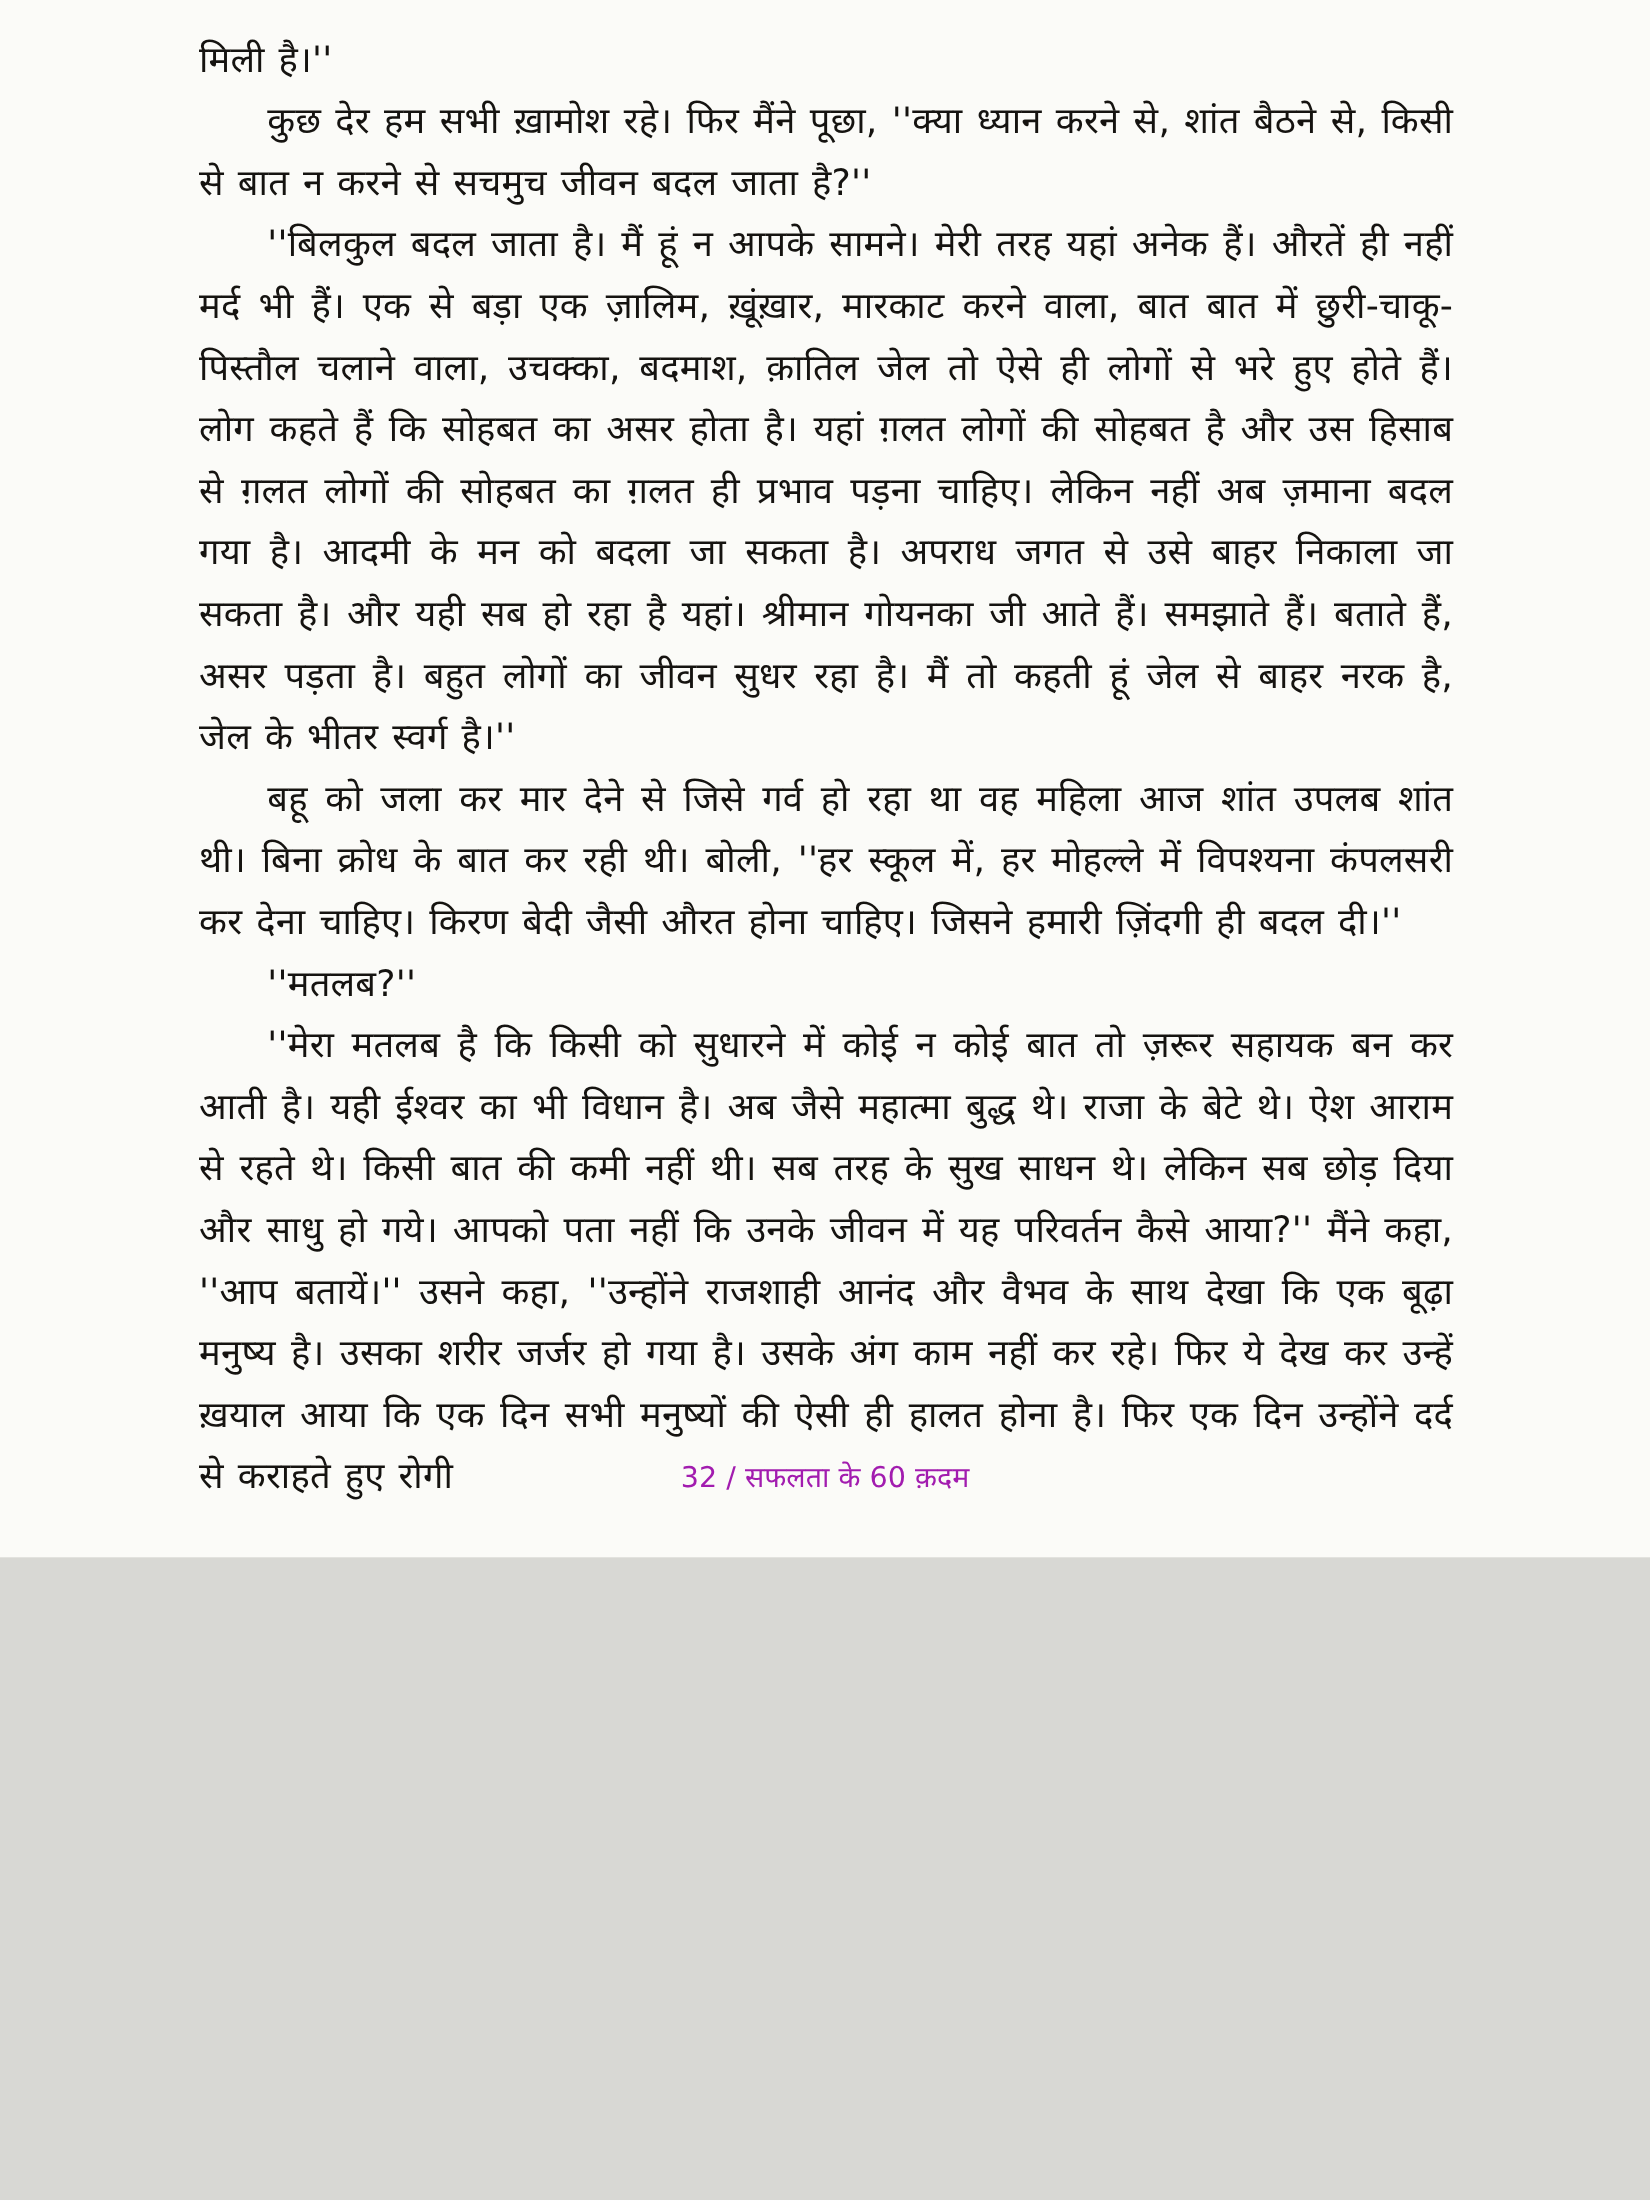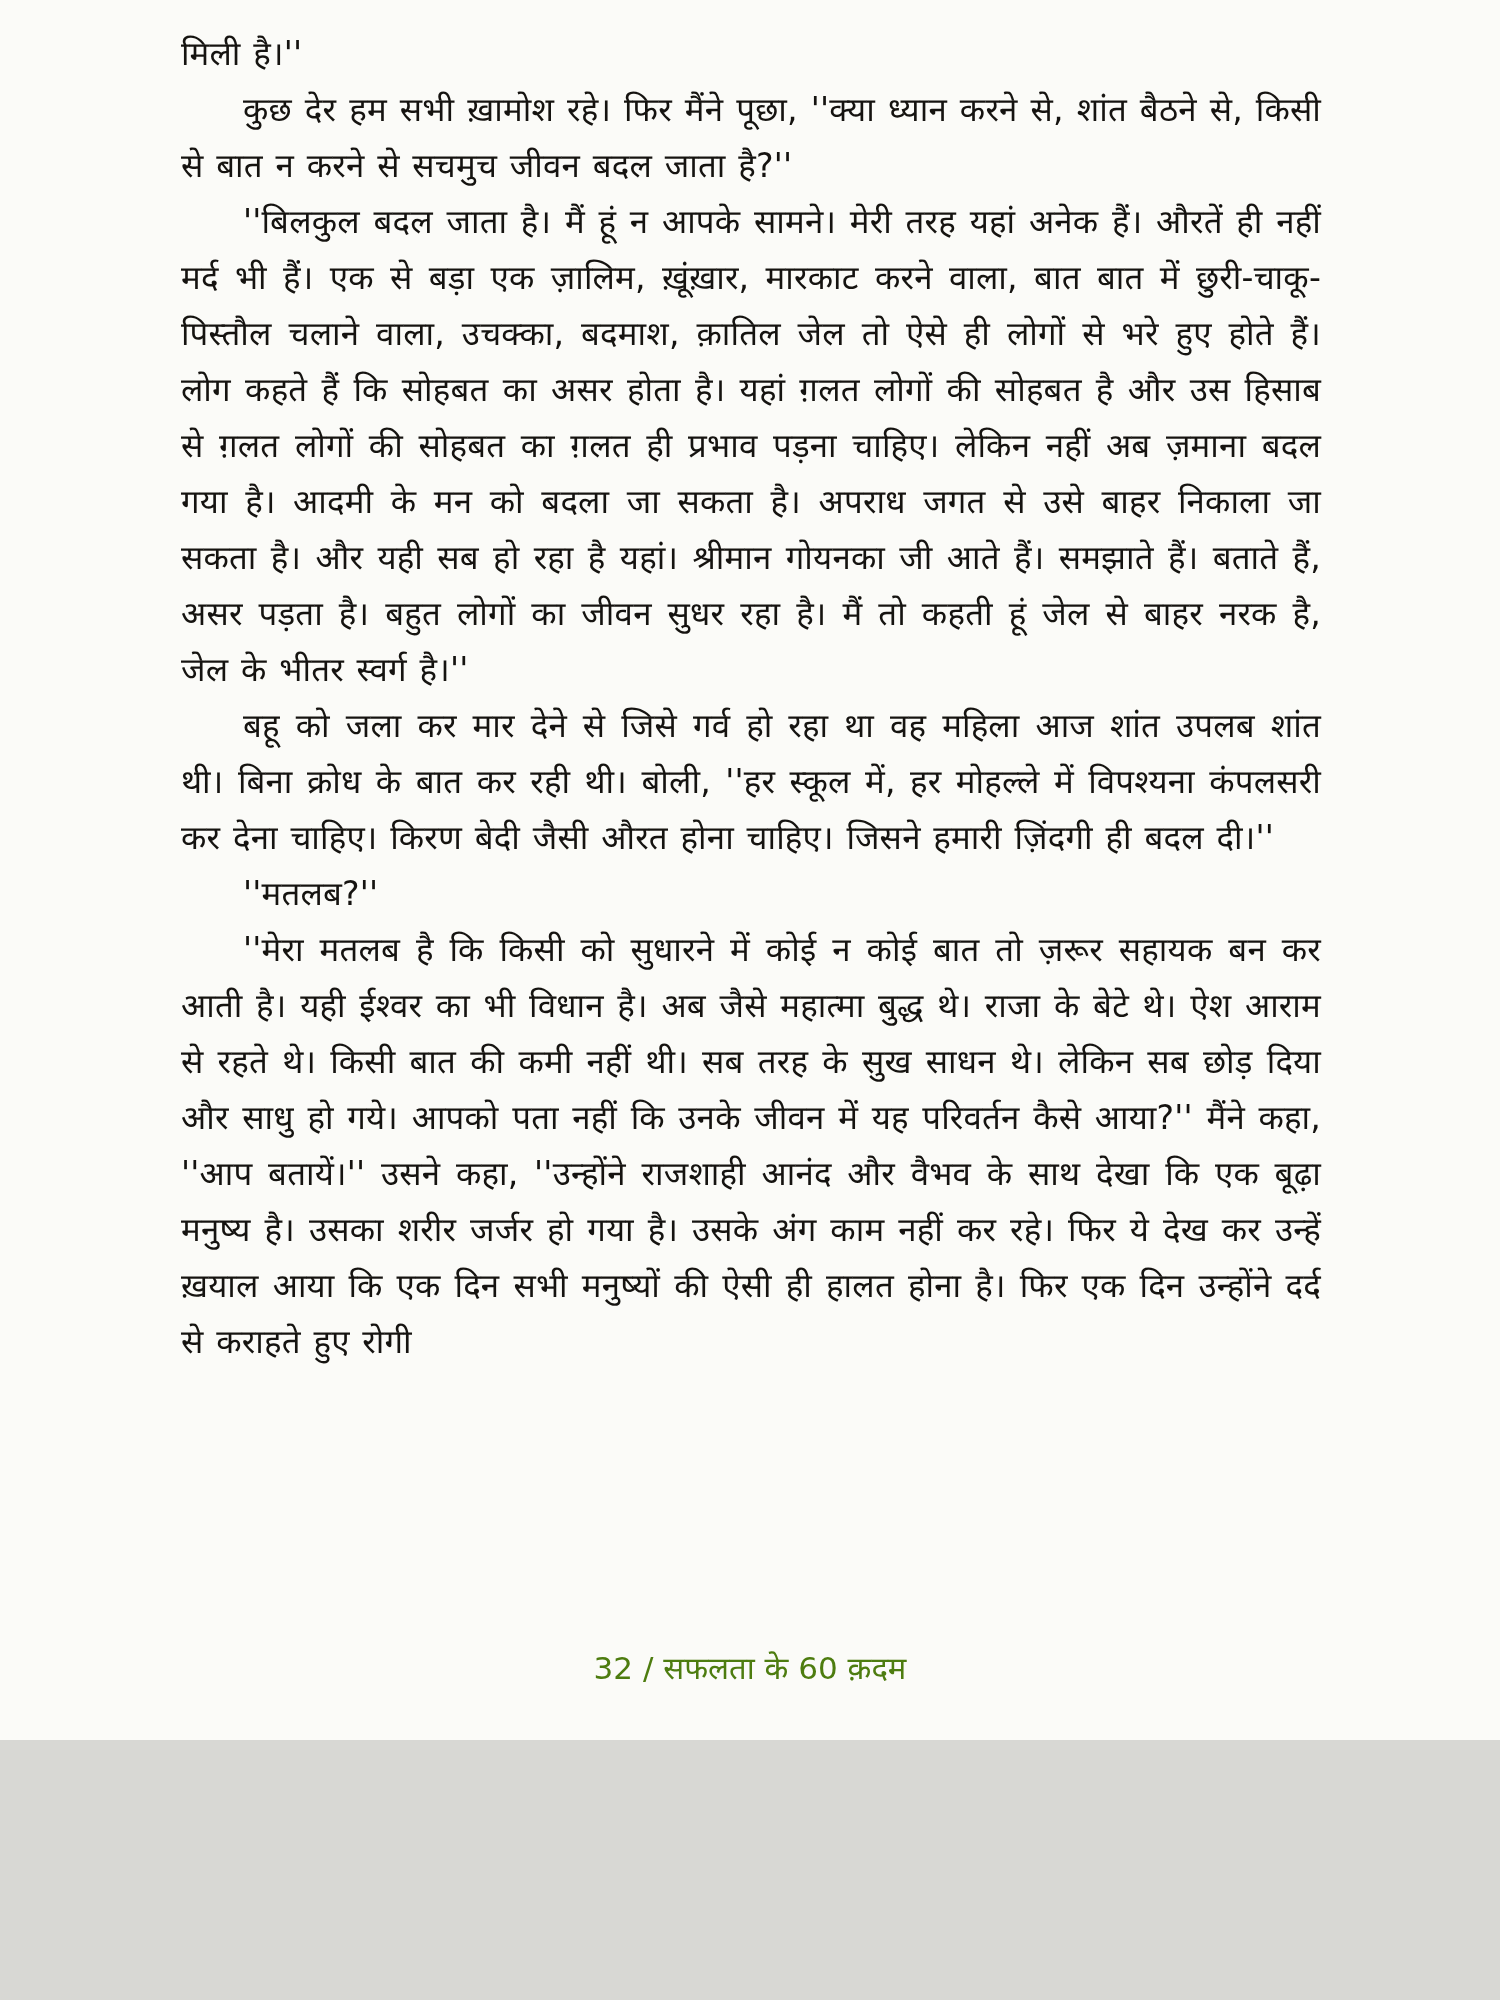--- a/index.html
+++ b/index.html
@@ -3,21 +3,21 @@
 <meta charset="utf-8">
 <style>
   html, body {
     margin: 0;
     padding: 0;
     background: #d8d8d4;
   }
   .page {
     position: relative;
     width: 1500px;
-    height: 1740px;
+    height: 1416px;
     margin: 0 auto;
     background: #fbfbf8;
     overflow: hidden;
     font-family: "DejaVu Sans", "Liberation Sans", sans-serif;
     color: #151310;
   }
   .content {
     position: absolute;
     left: 181px;
     top: 26px;
@@ -34,23 +34,23 @@
   }
   .content p.indent {
     text-indent: 62px;
   }
   .footer {
     position: absolute;
     left: 0;
     bottom: 52px;
     width: 100%;
     text-align: center;
-    font-size: 31px;
+    font-size: 26px;
     line-height: 40px;
-    color: #4d7c0f;
+    color: #a21caf;
   }
 </style>
 </head>
 <body>
 
 <div class="page">
   <div class="content">
     <p>मिली है।''</p>
     <p class="indent">कुछ देर हम सभी ख़ामोश रहे। फिर मैंने पूछा, ''क्या ध्यान करने से, शांत बैठने से, किसी से बात न करने से सचमुच जीवन बदल जाता है?''</p>
     <p class="indent">''बिलकुल बदल जाता है। मैं हूं न आपके सामने। मेरी तरह यहां अनेक हैं। औरतें ही नहीं मर्द भी हैं। एक से बड़ा एक ज़ालिम, ख़ूंख़ार, मारकाट करने वाला, बात बात में छुरी-चाकू-पिस्तौल चलाने वाला, उचक्का, बदमाश, क़ातिल जेल तो ऐसे ही लोगों से भरे हुए होते हैं। लोग कहते हैं कि सोहबत का असर होता है। यहां ग़लत लोगों की सोहबत है और उस हिसाब से ग़लत लोगों की सोहबत का ग़लत ही प्रभाव पड़ना चाहिए। लेकिन नहीं अब ज़माना बदल गया है। आदमी के मन को बदला जा सकता है। अपराध जगत से उसे बाहर निकाला जा सकता है। और यही सब हो रहा है यहां। श्रीमान गोयनका जी आते हैं। समझाते हैं। बताते हैं, असर पड़ता है। बहुत लोगों का जीवन सुधर रहा है। मैं तो कहती हूं जेल से बाहर नरक है, जेल के भीतर स्वर्ग है।''</p>

